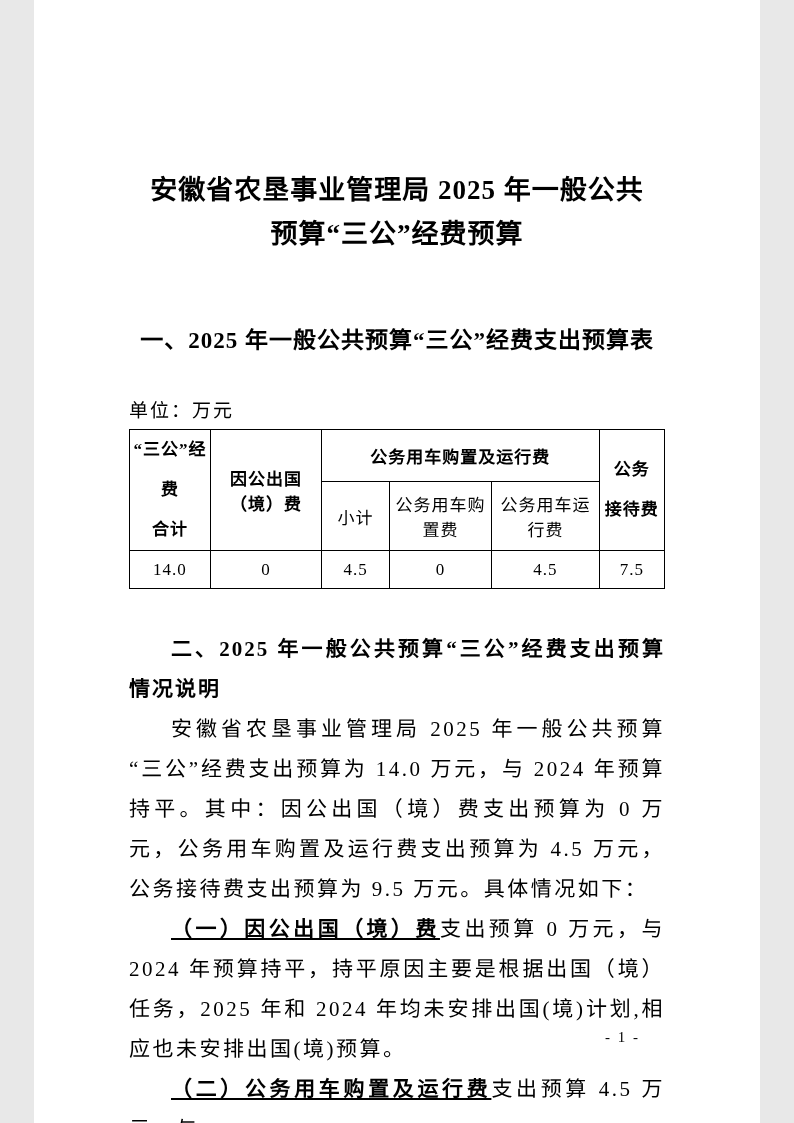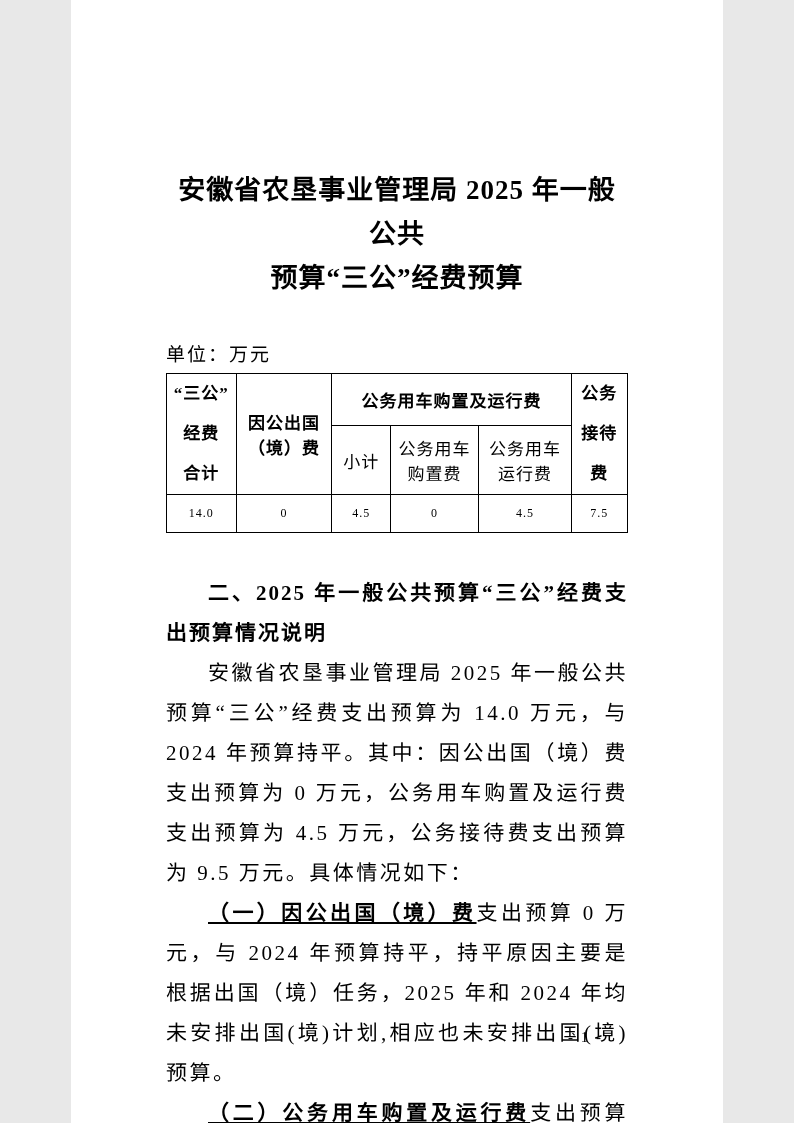--- a/index.html
+++ b/index.html
@@ -1,19 +1,19 @@
 <!DOCTYPE html>
 <html lang="zh-CN"><head>
 <meta charset="utf-8">
 <style>
   * { margin: 0; padding: 0; box-sizing: border-box; }
   html, body { background: #e8e8e8; }
   .page {
     position: relative;
-    width: 652px;
+    width: 726px;
     height: 1123px;
     margin: 0 auto;
     background: #ffffff;
     color: #000000;
     font-family: "Liberation Serif", "DejaVu Serif", serif;
     overflow: hidden;
   }
   .content {
     padding: 168px 95px 0 95px;
   }
@@ -52,21 +52,21 @@
     font-weight: normal;
     font-size: 17px;
     text-align: center;
     vertical-align: middle;
     letter-spacing: 1px;
     padding: 0 2px;
   }
   .two-line { white-space: pre-line; line-height: 40px; }
   tr.header-row-1 th { height: 39px; font-weight: bold; }
   tr.header-row-2 th { height: 41px; }
-  tr.data-row td { height: 38px; font-size: 12px; }
+  tr.data-row td { height: 38px; font-size: 17px; }
   .col-total   { width: 15.1%; }
   .col-abroad  { width: 20.8%; }
   .col-subtotal{ width: 12.7%; }
   .col-purchase{ width: 19.1%; }
   .col-operate { width: 20.1%; }
   .col-recept  { width: 12.2%; }
   .body-block {
     margin-top: 40px;
     font-size: 21px;
     line-height: 40px;
@@ -94,20 +94,21 @@
 <body>
 
 <div class="page">
   <div class="content">
 
     <h1 class="doc-title">
       <div>安徽省农垦事业管理局 2025 年一般公共</div>
       <div>预算“三公”经费预算</div>
     </h1>
 
+    <h2 class="section1-heading">一、2025 年一般公共预算“三公”经费支出预算表</h2>
 
     <div class="unit-label">单位：万元</div>
 
     <table class="budget-table">
       <colgroup>
         <col class="col-total">
           <col class="col-abroad">
           <col class="col-subtotal">
         <col class="col-purchase">
           <col class="col-operate">

